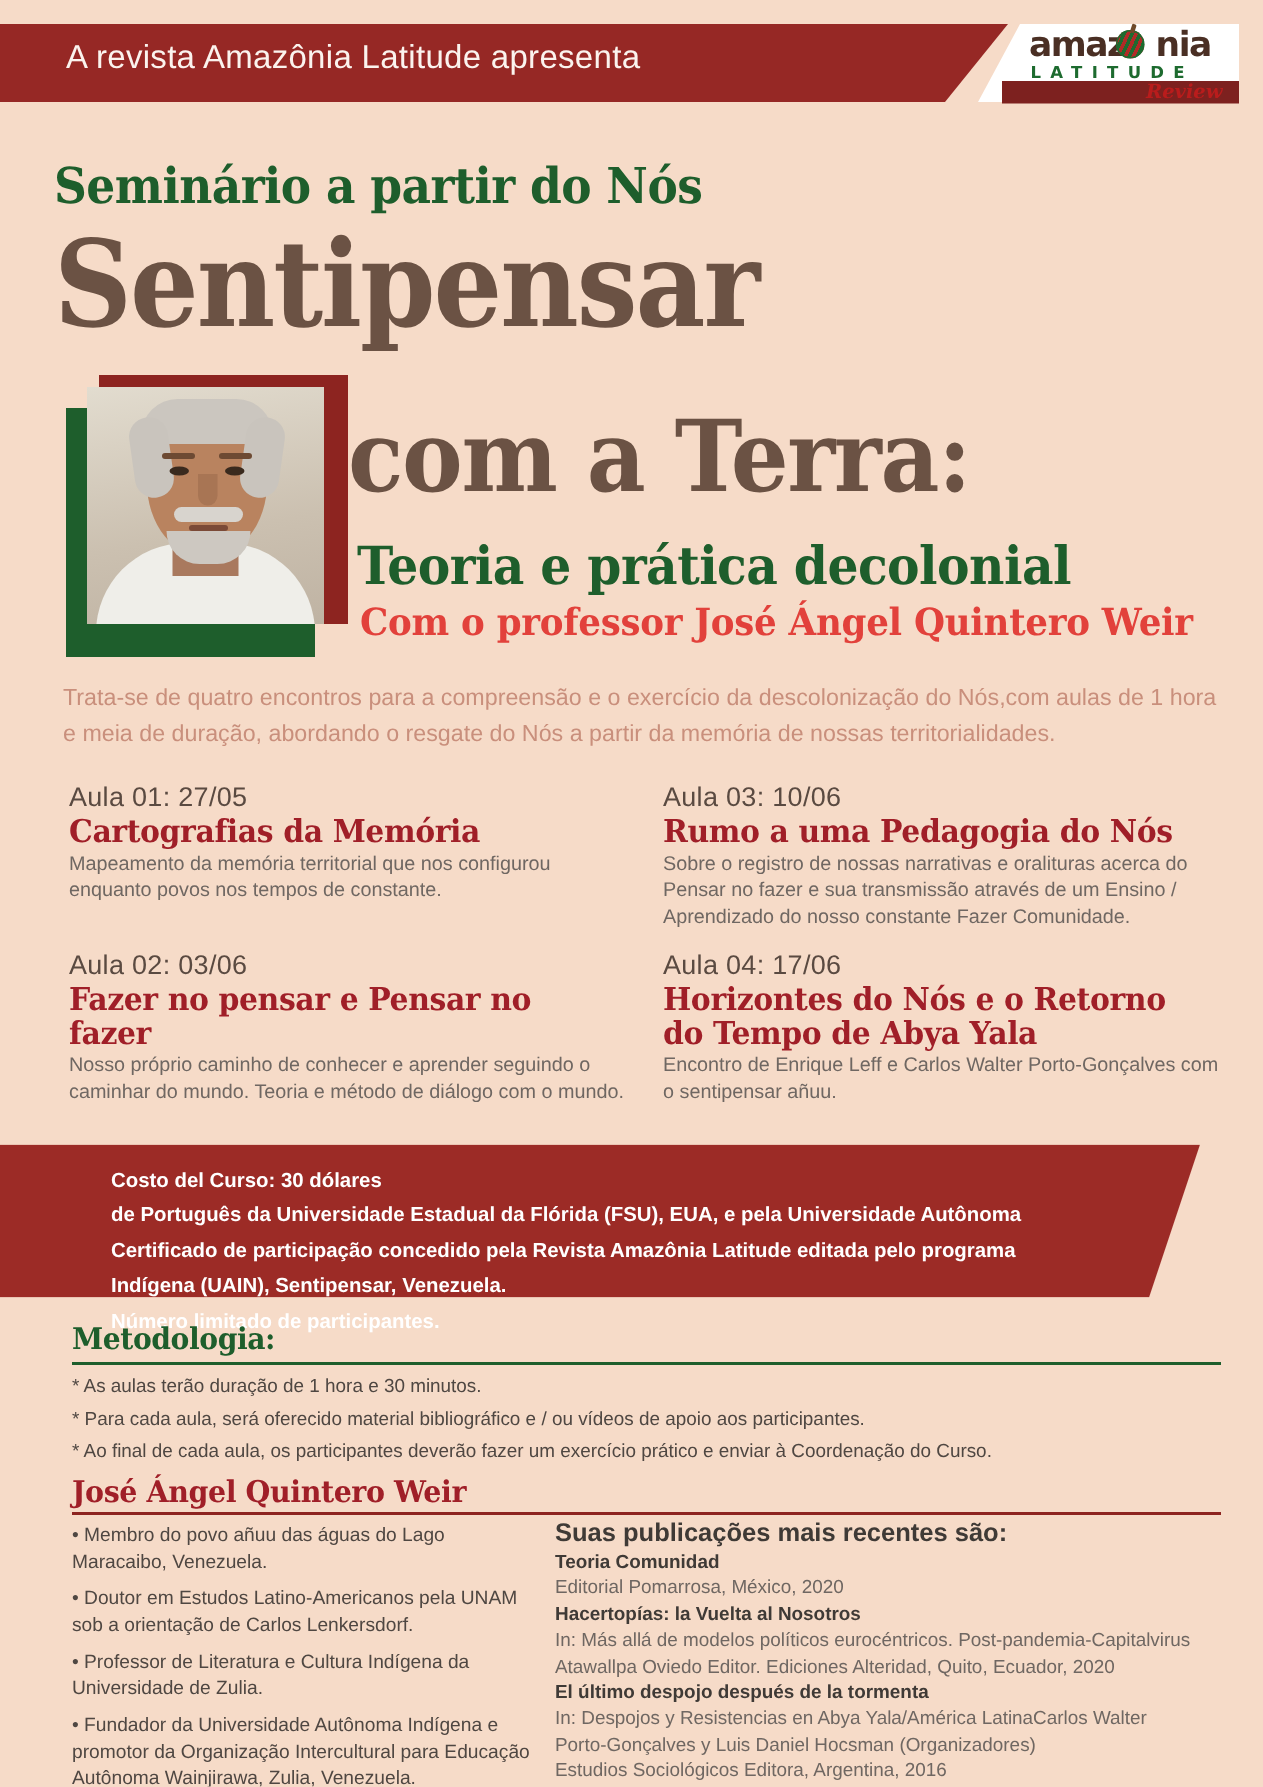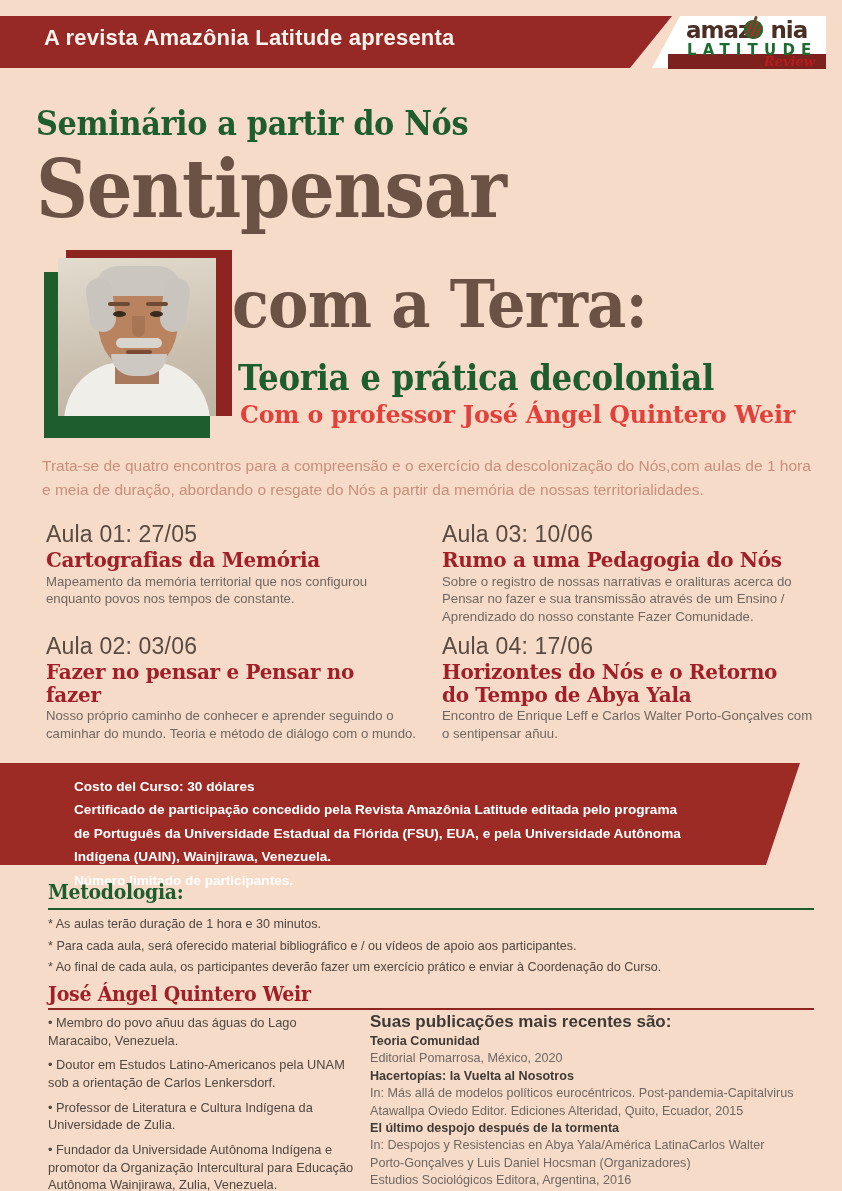--- a/index.html
+++ b/index.html
@@ -12,21 +12,21 @@
   
   .header-wrap{position:absolute;left:0;top:16px;width:842px;height:52px;}
   .header-band{
     position:absolute;left:0;top:0;width:672px;height:52px;
     background:#962825;
     clip-path:polygon(0 0,672px 0,630px 52px,0 52px);
   }
   .header-title{
     position:absolute;left:44px;top:9px;
     font-size:22px;color:#fbf3ee;letter-spacing:.2px;
-    font-family:"Liberation Sans",sans-serif;font-weight:700;
+    font-family:"Liberation Sans",sans-serif;font-weight:400;
     white-space:nowrap;
   }
   .logo-box{
     position:absolute;left:652px;top:0;width:174px;height:52px;
     background:#ffffff;
     clip-path:polygon(28px 0,174px 0,174px 52px,0 52px);
   }
   .logo-inner{position:absolute;left:668px;top:2px;width:158px;height:50px;}
   .logo-amaz{
     position:absolute;left:18px;top:1px;
@@ -40,21 +40,21 @@
       repeating-linear-gradient(115deg,#1d6b2f 0 2.4px,#b02a26 2.4px 4.8px);
     box-shadow:inset 0 0 0 1px #1d6b2f;
   }
   .logo-stem{
     position:absolute;left:86px;top:-2px;width:3px;height:6px;
     background:#6f4a2a;transform:rotate(18deg);border-radius:1px;
   }
   .logo-lat{
     position:absolute;left:19px;top:25px;
     font-family:"DejaVu Sans",sans-serif;font-weight:bold;
-    font-size:15px;color:#1d6b2f;letter-spacing:6.2px;line-height:1;
+    font-size:11px;color:#1d6b2f;letter-spacing:6.2px;line-height:1;
   }
   .logo-rev-bar{
     position:absolute;left:0;top:36px;width:158px;height:15px;background:#7d211f;
   }
   .logo-rev{
     position:absolute;right:11px;top:37px;
     font-family:"DejaVu Serif",serif;font-style:italic;font-weight:bold;
     font-size:13px;color:#b91c1c;line-height:1;
   }
 
@@ -120,21 +120,21 @@
   }
 
   
   .aulas{position:absolute;left:42px;top:521px;width:776px;}
   .aula{position:absolute;width:372px;}
   .a0{left:4px;top:0;}
   .a1{left:400px;top:0;}
   .a2{left:4px;top:112px;}
   .a3{left:400px;top:112px;}
   .aula-date{
-    font-size:23px;color:#5a4a41;font-weight:400;letter-spacing:.2px;
+    font-size:18px;color:#5a4a41;font-weight:400;letter-spacing:.2px;
     margin-bottom:1px;
   }
   .aula-title{
     font-family:"DejaVu Serif",serif;font-weight:bold;
     font-size:21px;color:#a01f28;line-height:1.08;letter-spacing:-.3px;
     transform:scaleX(.95);transform-origin:left center;
     margin:0 0 1px 0;
   }
   .aula-desc{font-size:13.2px;line-height:1.32;color:#6f6762;}
 
@@ -245,23 +245,23 @@
   <div class="aula a3">
     <div class="aula-date">Aula 04: 17/06</div>
     <div class="aula-title">Horizontes do Nós e o Retorno do Tempo de Abya Yala</div>
     <div class="aula-desc">Encontro de Enrique Leff e Carlos Walter Porto-Gonçalves com o sentipensar añuu.</div>
   </div>
 </div>
 
 <div class="banner"></div>
 <div class="banner-text">
   <div>Costo del Curso: 30 dólares</div>
+  <div>de Português da Universidade Estadual da Flórida (FSU), EUA, e pela Universidade Autônoma</div>
   <div>Certificado de participação concedido pela Revista Amazônia Latitude editada pelo programa</div>
-  <div>de Português da Universidade Estadual da Flórida (FSU), EUA, e pela Universidade Autônoma</div>
-  <div>Indígena (UAIN), Wainjirawa, Venezuela.</div>
+  <div>Indígena (UAIN), Sentipensar, Venezuela.</div>
   <div>Número limitado de participantes.</div>
 </div>
 
 <div class="meth-h">Metodologia:</div>
 <div class="meth-rule"></div>
 <div class="meth-list">
   <div>* As aulas terão duração de 1 hora e 30 minutos.</div>
   <div>* Para cada aula, será oferecido material bibliográfico e / ou vídeos de apoio aos participantes.</div>
   <div>* Ao final de cada aula, os participantes deverão fazer um exercício prático e enviar à Coordenação do Curso.</div>
 </div>
@@ -273,18 +273,18 @@
   <p>• Doutor em Estudos Latino-Americanos pela UNAM sob a orientação de Carlos Lenkersdorf.</p>
   <p>• Professor de Literatura e Cultura Indígena da Universidade de Zulia.</p>
   <p>• Fundador da Universidade Autônoma Indígena e promotor da Organização Intercultural para Educação Autônoma Wainjirawa, Zulia, Venezuela.</p>
 </div>
 <div class="pubs">
   <div class="pubs-h">Suas publicações mais recentes são:</div>
   <div class="pub-t">Teoria Comunidad</div>
   <div class="pub-d">Editorial Pomarrosa, México, 2020</div>
   <div class="pub-t">Hacertopías: la Vuelta al Nosotros</div>
   <div class="pub-d">In: Más allá de modelos políticos eurocéntricos. Post-pandemia-Capitalvirus</div>
-  <div class="pub-d">Atawallpa Oviedo Editor. Ediciones Alteridad, Quito, Ecuador, 2015</div>
+  <div class="pub-d">Atawallpa Oviedo Editor. Ediciones Alteridad, Quito, Ecuador, 2020</div>
   <div class="pub-t">El último despojo después de la tormenta</div>
   <div class="pub-d">In: Despojos y Resistencias en Abya Yala/América LatinaCarlos Walter</div>
   <div class="pub-d">Porto-Gonçalves y Luis Daniel Hocsman (Organizadores)</div>
   <div class="pub-d">Estudios Sociológicos Editora, Argentina, 2016</div>
 </div>
 
 </body></html>

